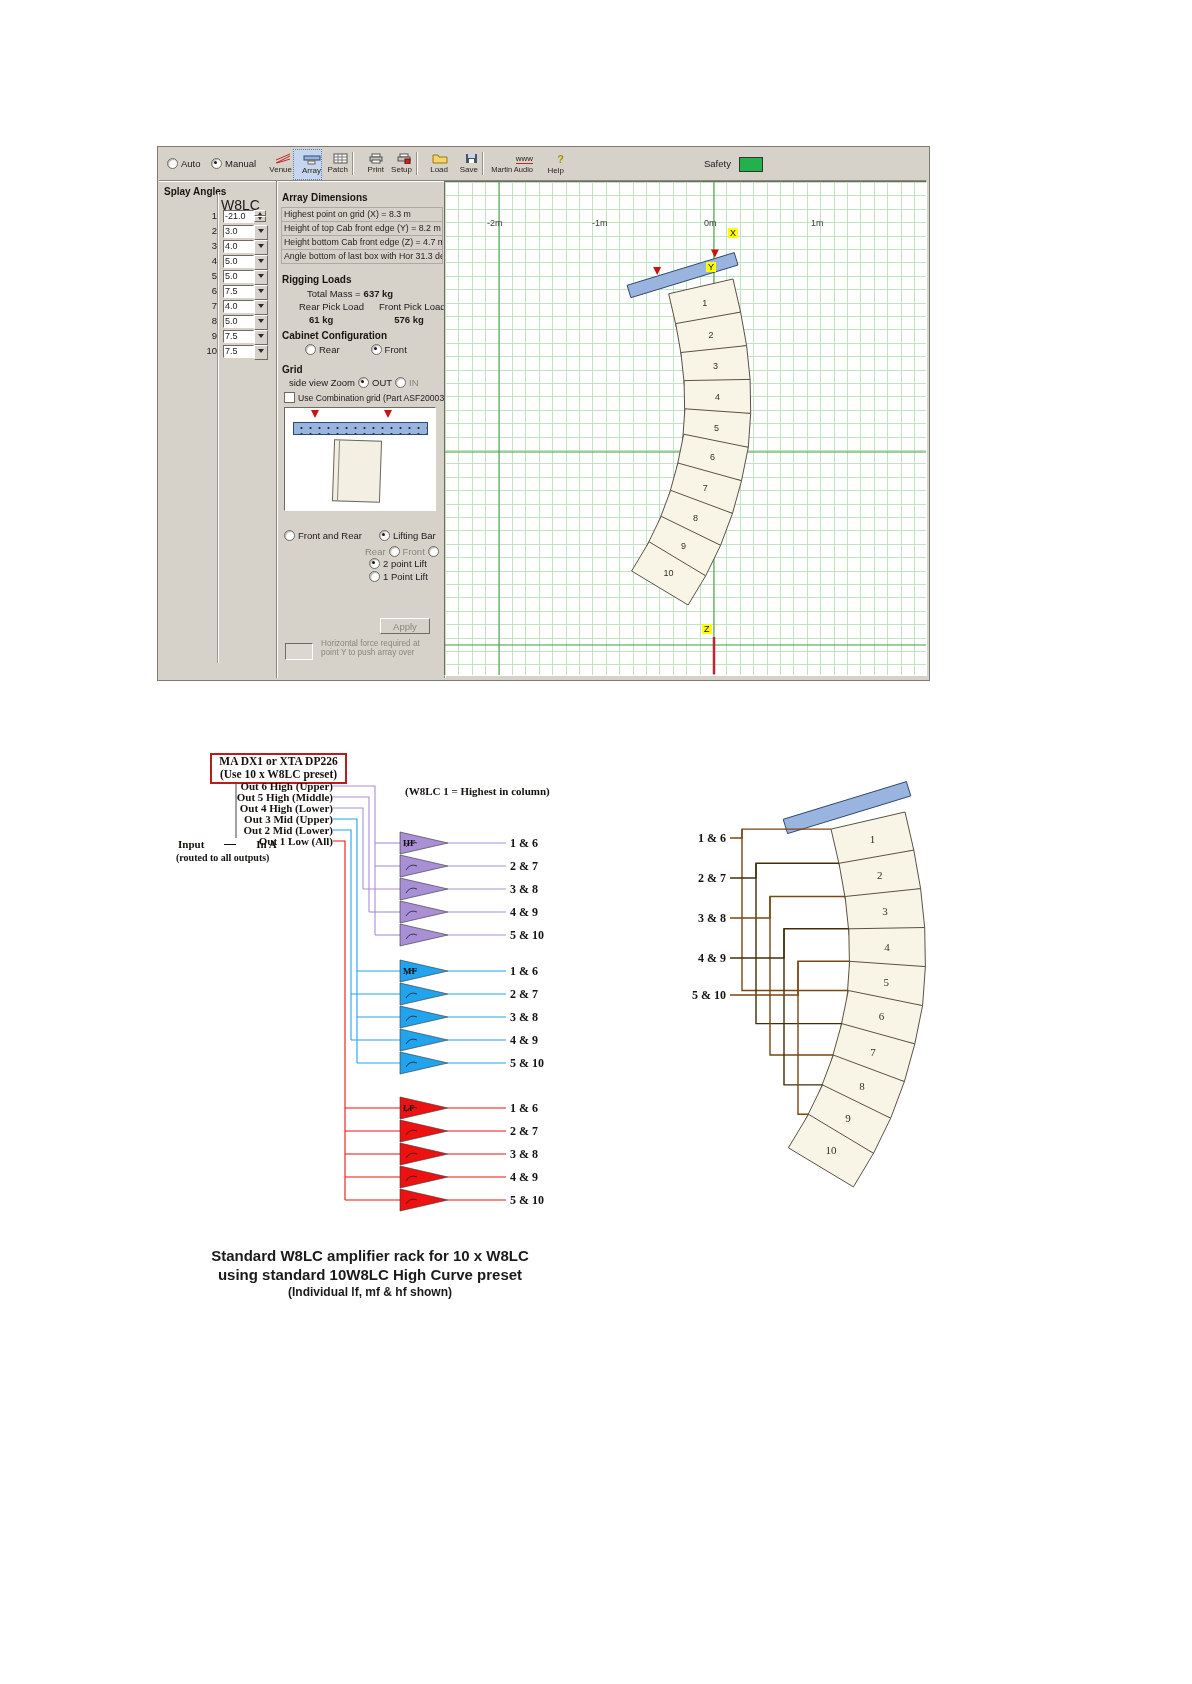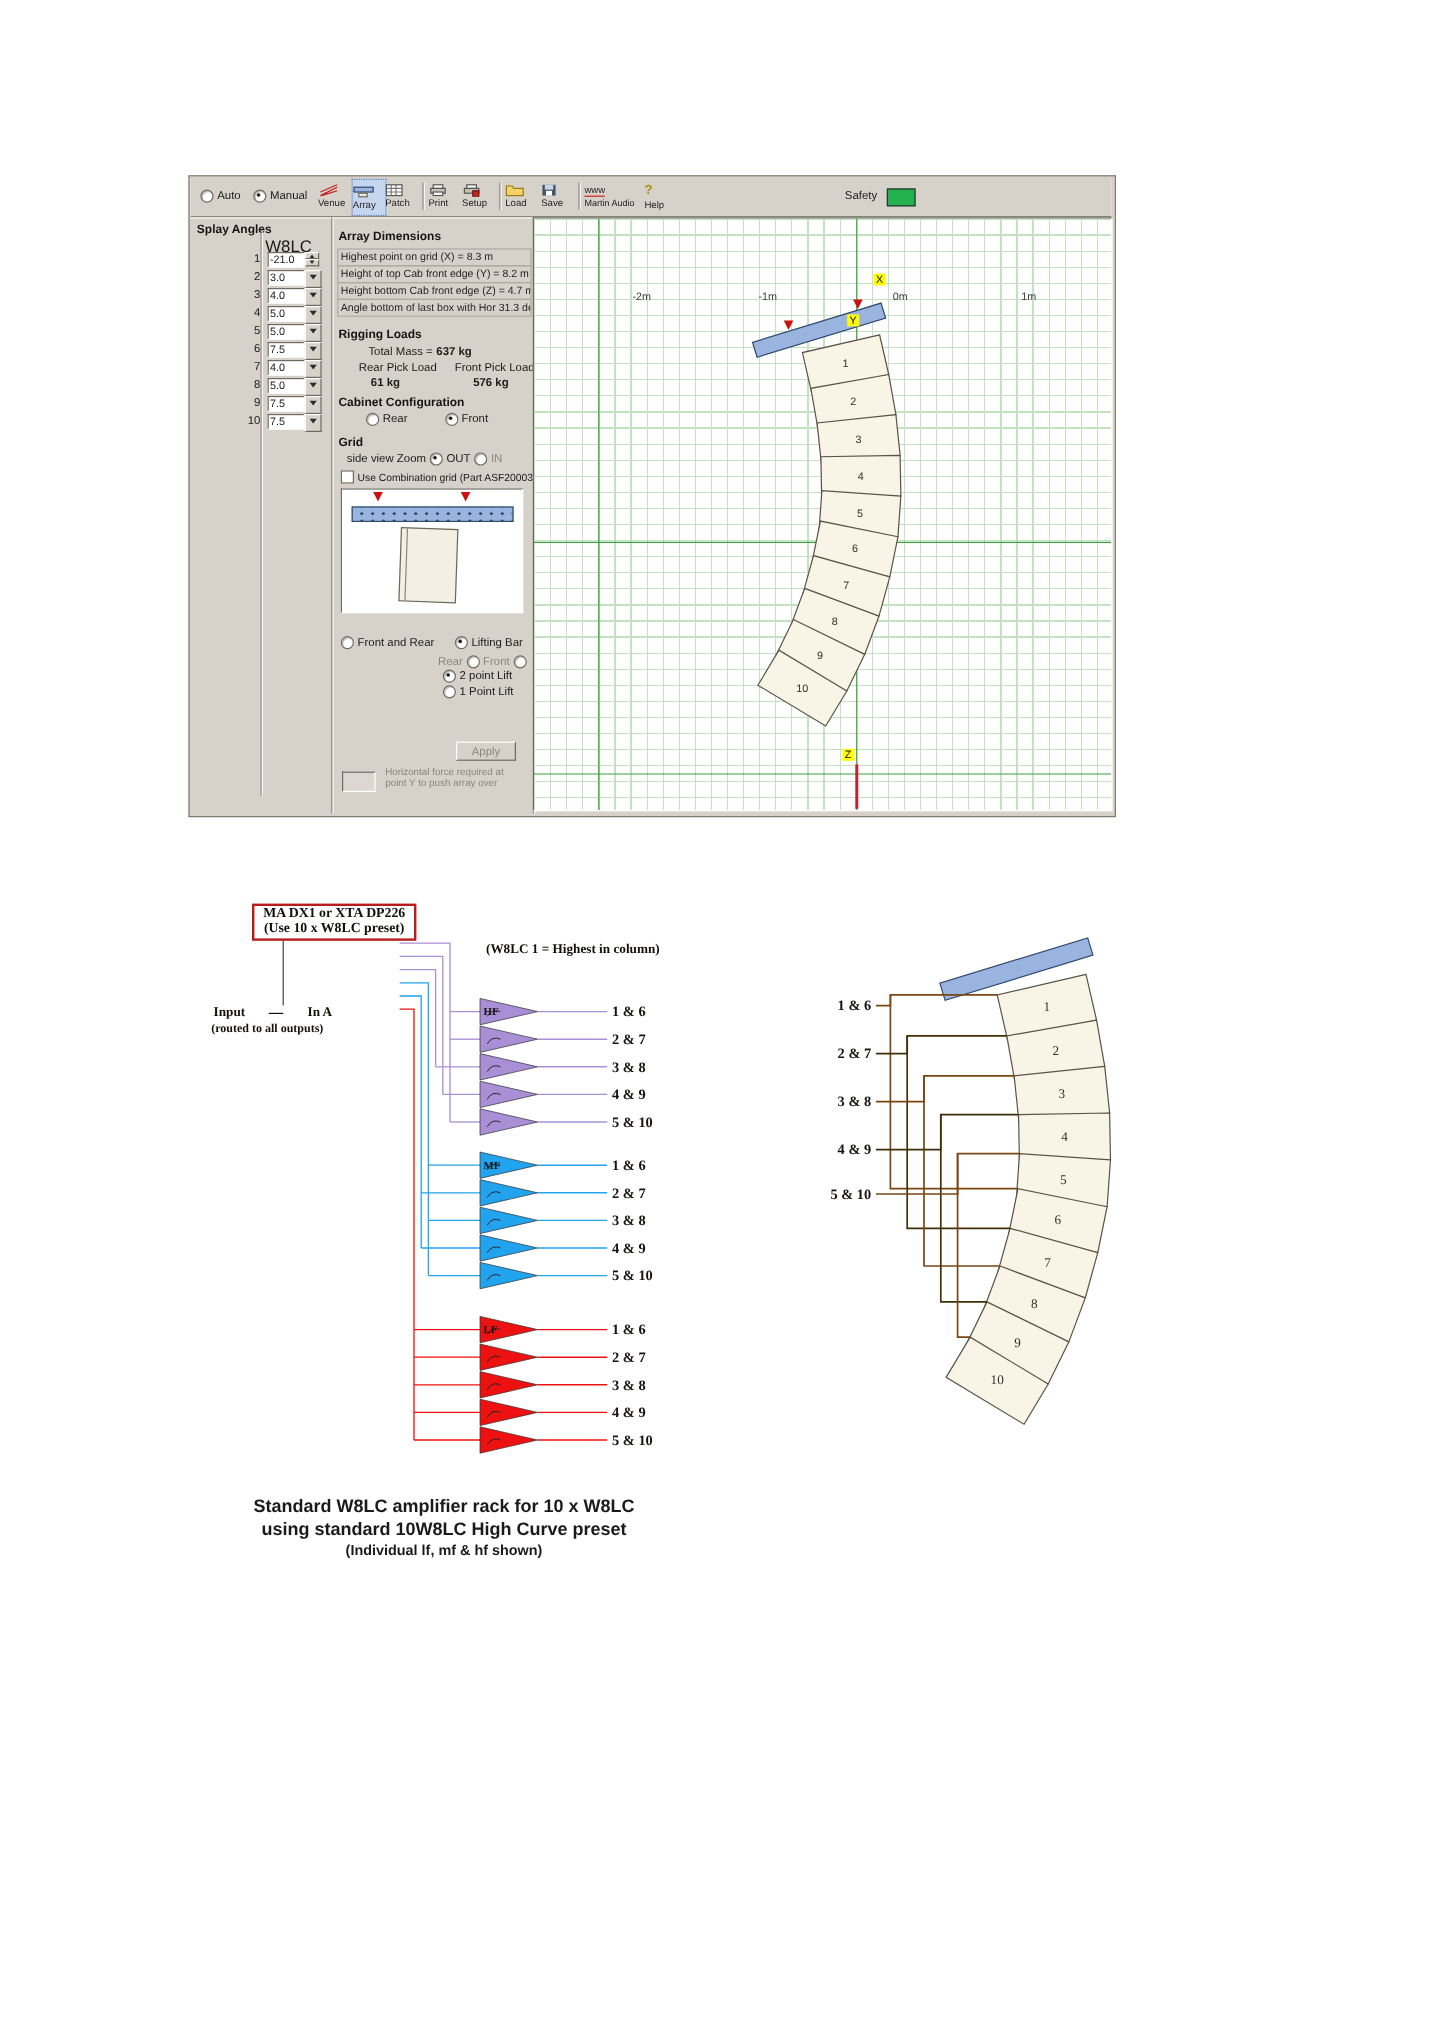--- a/index.html
+++ b/index.html
@@ -7,21 +7,21 @@
         font-family:"Liberation Sans",sans-serif;color:#1a1a1a;}
   .abs{position:absolute;}
 
   
   .app{position:absolute;left:157px;top:146px;width:771px;height:533px;
        background:#d6d2ca;border:1px solid #7f7b74;font-size:10px;}
   .toolbar{position:absolute;left:1px;top:1px;width:767px;height:32px;
            border-bottom:1px solid #8a867e;box-shadow:0 1px 0 #fff;}
   .tb-radio{position:absolute;top:10px;display:flex;align-items:flex-end;gap:3px;font-size:9.5px;}
   .tbtn{position:absolute;top:1px;width:27px;height:29px;display:flex;flex-direction:column;
-        align-items:flex-start;justify-content:center;gap:1px;font-size:8px;color:#26231f;}
+        align-items:flex-end;justify-content:center;gap:1px;font-size:8px;color:#26231f;}
   .tbtn.pressed{border:1px dotted #5b7fb4;background:#c6d6ee;}
   .tbtn.wide{width:46px;}
   .tsep{position:absolute;top:4px;width:1px;height:23px;background:#94908a;box-shadow:1px 0 0 #fff;}
   .rad{display:inline-block;width:9px;height:9px;border-radius:50%;background:#fff;
        border:1px solid #6f6b63;box-shadow:inset 1px 1px 1px #b9b5ad;flex:none;}
   .rad.on::after{content:'';display:block;width:3px;height:3px;border-radius:50%;background:#1a1a1a;margin:2px;}
   .chk{display:inline-block;width:9px;height:9px;background:#fff;border:1px solid #6f6b63;flex:none;}
   .safety-box{position:absolute;width:22px;height:13px;border:1px solid #333;}
 
   .panel{position:absolute;top:34px;height:497px;}
@@ -60,21 +60,21 @@
   .hforce-box{position:absolute;left:8px;top:462px;width:26px;height:15px;background:#dcd8d1;
               border:1px solid;border-color:#6f6b63 #fff #fff #6f6b63;}
   .hforce-note{position:absolute;left:44px;top:458px;width:104px;font-size:8.2px;line-height:9px;color:#8a867e;}
 
   .gridview{position:absolute;left:286px;top:34px;width:483px;height:495px;background:#fff;
             border:1px solid;border-color:#6f6b63 #fff #fff #6f6b63;box-sizing:border-box;
             background-image:
               repeating-linear-gradient(to right,#c2e2c2 0 1px,transparent 1px 13.4px),
               repeating-linear-gradient(to bottom,#c2e2c2 0 1px,transparent 1px 13.4px);}
   #grid-svg{position:absolute;left:0;top:0;}
-  .tick{position:absolute;top:60px;font-size:9px;color:#3a3a3a;z-index:3;padding-left:40px;}
+  .tick{position:absolute;top:36px;font-size:9px;color:#3a3a3a;z-index:3;}
   .axis{position:absolute;background:#ffff00;font-size:9px;padding:0 2px;color:#111;z-index:3;}
 
   
   .serif{font-family:"Liberation Serif",serif;font-weight:bold;color:#14110d;}
   #patch-svg{position:absolute;left:170px;top:745px;}
   .ctrl-box{position:absolute;left:210px;top:753px;width:133px;height:27px;background:#fff;
             border:2px solid #b91c1c;text-align:center;font-size:11.5px;line-height:13px;}
   .outs{position:absolute;left:205px;top:781px;width:128px;text-align:right;font-size:11px;line-height:11px;}
   .input-row{position:absolute;left:178px;top:838px;font-size:11px;display:flex;align-items:center;gap:20px;}
   .hline{display:inline-block;width:12px;height:0;border-top:1.3px solid #14110d;}
@@ -490,20 +490,28 @@
       <text x="556" y="217" font-size="12" fill="#161310" text-anchor="end" font-family="&quot;Liberation Serif&quot;,serif" font-weight="bold">4 &amp; 9</text>
       <path d="M560 250 H628 V216.3 H679.6" stroke="#7a4712" stroke-width="1.4" fill="none"></path>
       <path d="M628 216.3 V369.3 H638.5" stroke="#7a4712" stroke-width="1.4" fill="none"></path>
       <text x="556" y="254" font-size="12" fill="#161310" text-anchor="end" font-family="&quot;Liberation Serif&quot;,serif" font-weight="bold">5 &amp; 10</text>
     </svg>
 
   <div class="ctrl-box serif">
     <div>MA DX1 or XTA DP226</div>
     <div>(Use 10 x W8LC preset)</div>
   </div>
+  <div class="outs serif">
+    <div>Out 6  High (Upper)</div>
+    <div>Out 5  High (Middle)</div>
+    <div>Out 4  High (Lower)</div>
+    <div>Out 3  Mid (Upper)</div>
+    <div>Out 2  Mid (Lower)</div>
+    <div>Out 1  Low (All)</div>
+  </div>
   <div class="input-row serif">
     <span>Input</span>
     <span class="hline"></span>
     <span>In A</span>
   </div>
   <div class="routed serif">(routed to all outputs)</div>
   <div class="wnote serif">(W8LC 1 = Highest in column)</div>
 
   <div class="cap cap-left">
     <div class="l1">Standard W8LC amplifier rack for 10 x W8LC</div>

